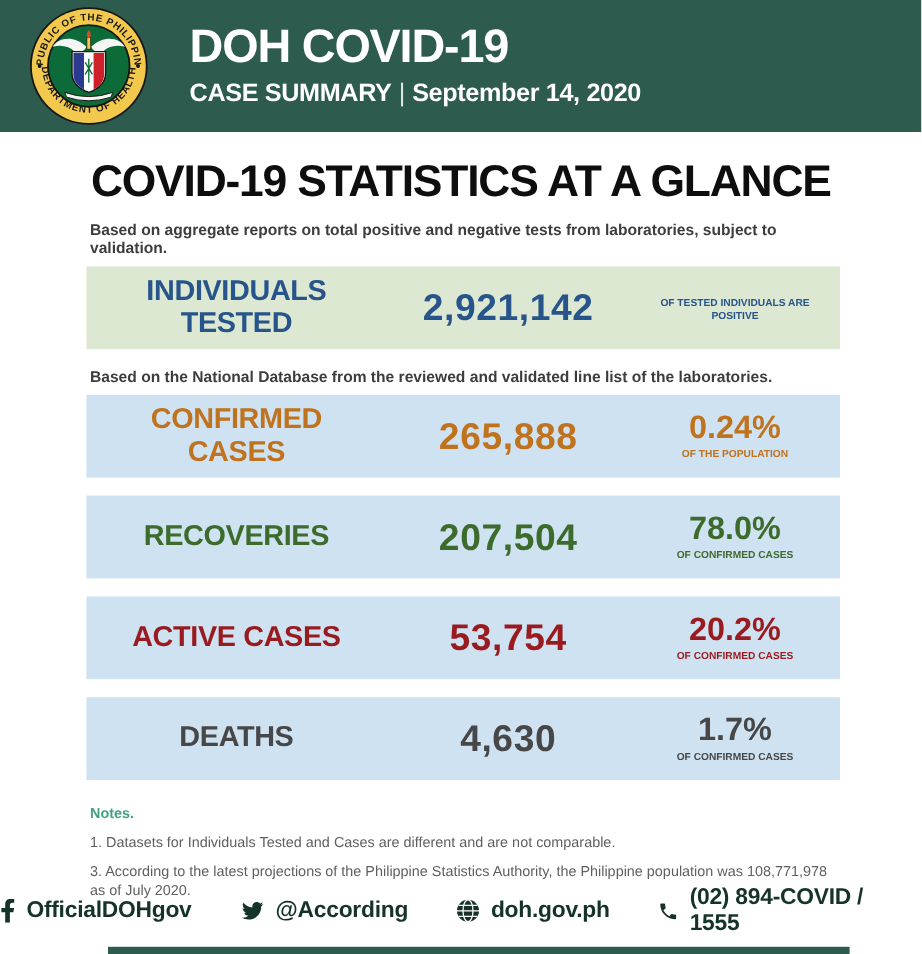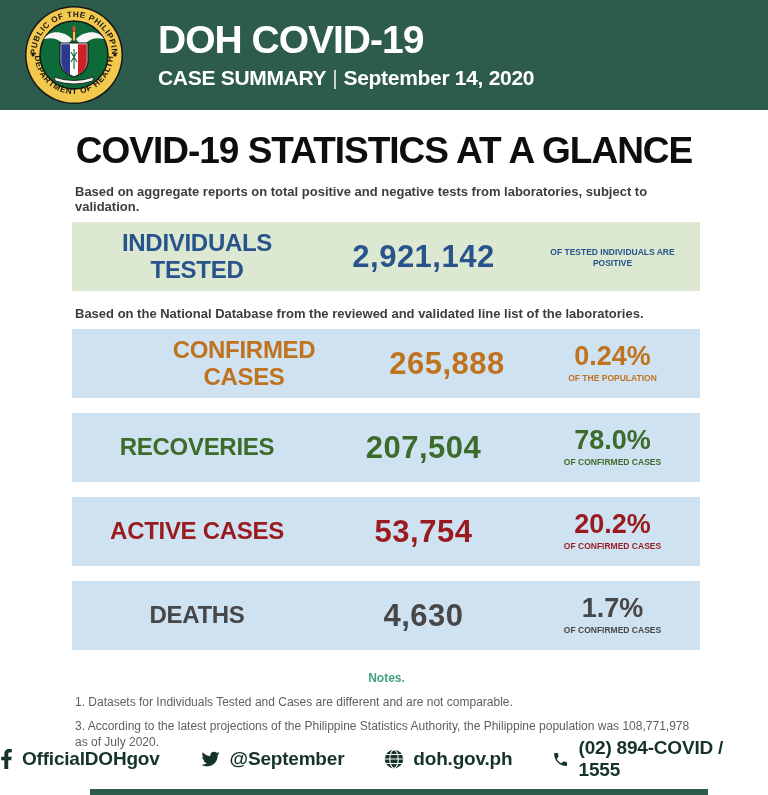--- a/index.html
+++ b/index.html
@@ -23,21 +23,21 @@
   .stat-row + .stat-row { margin-top:15px; }
   .stat-label { flex:0 0 250px; text-align:center; font-size:24px; font-weight:bold; line-height:1.12; letter-spacing:-0.3px; }
   .stat-label > span { display:inline-block; max-width:175px; }
   .stat-value { flex:1; text-align:center; font-size:31px; font-weight:bold; letter-spacing:0.5px; }
   .stat-pct-block { flex:0 0 175px; text-align:center; }
   .stat-pct { font-size:27px; font-weight:bold; line-height:1; }
   .stat-pct-caption { margin-top:3px; font-size:8.5px; font-weight:bold; line-height:1.25; max-width:150px; margin-left:auto; margin-right:auto; }
 
   
   .notes { margin:20px 70px 0 75px; font-size:12px; color:#5f5f5f; line-height:1.4; }
-  .notes-heading { color:#43a181; font-weight:bold;text-align:center; }
+  .notes-heading { color:#43a181; font-weight:bold; }
   .note { margin-top:7px; }
   .note a { color:#4aa68c; text-decoration:none; }
   .note b { color:#4c4c4c; }
 
   
   .footer { position:absolute; left:0; right:16px; top:737px; display:flex; justify-content:center; align-items:center; gap:40px; color:#15332a; }
   .footer-item { display:flex; align-items:center; gap:9px; font-size:19px; font-weight:bold; letter-spacing:-0.2px; }
   .footer-item svg { display:block; }
   .bottom-bar { position:absolute; left:90px; bottom:0; width:618px; height:6px; background:#2d5b4e; }
 </style>
@@ -93,21 +93,21 @@
   <div class="stat-row" style="background: rgb(221, 232, 210); color: rgb(39, 84, 138);">
     <div class="stat-label"><span>INDIVIDUALS TESTED</span></div>
     <div class="stat-value">2,921,142</div>
     <div class="stat-pct-block">
       <div class="stat-pct-caption">OF TESTED INDIVIDUALS ARE POSITIVE</div>
     </div>
   </div>
 
   <div class="caption caption2">Based on the National Database from the reviewed and validated line list of the laboratories.</div>
 
-  <div class="stat-row" style="background: rgb(207, 226, 242); color: rgb(192, 115, 30); padding-left: 47px;">
+  <div class="stat-row" style="background: rgb(207, 226, 242); color: rgb(192, 115, 30);">
     <div class="stat-label"><span>CONFIRMED CASES</span></div>
     <div class="stat-value">265,888</div>
     <div class="stat-pct-block">
       <div class="stat-pct">0.24%</div>
       <div class="stat-pct-caption">OF THE POPULATION</div>
     </div>
   </div>
 
   <div class="stat-row" style="background: rgb(207, 226, 242); color: rgb(61, 107, 43);">
     <div class="stat-label"><span>RECOVERIES</span></div>
@@ -146,21 +146,21 @@
     <div class="footer-item">
       <svg width="13" height="20" viewBox="0 0 320 512">
           <path fill="currentColor" d="M279.14 288l14.22-92.66h-88.91v-60.13c0-25.35 12.42-50.06 52.24-50.06h40.42V6.26S260.43 0 225.36 0c-73.22 0-121.08 44.38-121.08 124.72v70.62H22.89V288h81.39v224h100.17V288z"></path>
         </svg>
       <span>OfficialDOHgov</span>
     </div>
     <div class="footer-item">
       <svg width="21" height="18" viewBox="0 0 512 512">
           <path fill="currentColor" d="M459.37 151.716c.325 4.548.325 9.097.325 13.645 0 138.72-105.583 298.558-298.558 298.558-59.452 0-114.68-17.219-161.137-47.106 8.447.974 16.568 1.299 25.34 1.299 49.055 0 94.213-16.568 130.274-44.832-46.132-.975-84.792-31.188-98.112-72.772 6.498.974 12.995 1.624 19.818 1.624 9.421 0 18.843-1.3 27.614-3.573-48.081-9.747-84.143-51.98-84.143-102.985v-1.299c13.969 7.797 30.214 12.67 47.431 13.319-28.264-18.843-46.781-51.005-46.781-87.391 0-19.492 5.197-37.36 14.294-52.954 51.655 63.675 129.3 105.258 216.365 109.807-1.624-7.797-2.599-15.918-2.599-24.04 0-57.828 46.782-104.934 104.934-104.934 30.213 0 57.502 12.67 76.67 33.137 23.715-4.548 46.456-13.32 66.599-25.34-7.798 24.366-24.366 44.833-46.132 57.827 21.117-2.273 41.584-8.122 60.426-16.243-14.292 20.791-32.161 39.308-52.628 54.253z"></path>
         </svg>
-      <span>@September</span>
+      <span>@According</span>
     </div>
     <div class="footer-item">
       <svg width="20" height="20" viewBox="0 0 24 24">
         <circle cx="12" cy="12" r="11" fill="currentColor"></circle>
         <g stroke="#ffffff" stroke-width="1.3" fill="none">
           <ellipse cx="12" cy="12" rx="5" ry="11"></ellipse>
           <path d="M1 12 h22 M2.6 6.5 h18.8 M2.6 17.5 h18.8"></path>
         </g>
       </svg>
       <span>doh.gov.ph</span>

